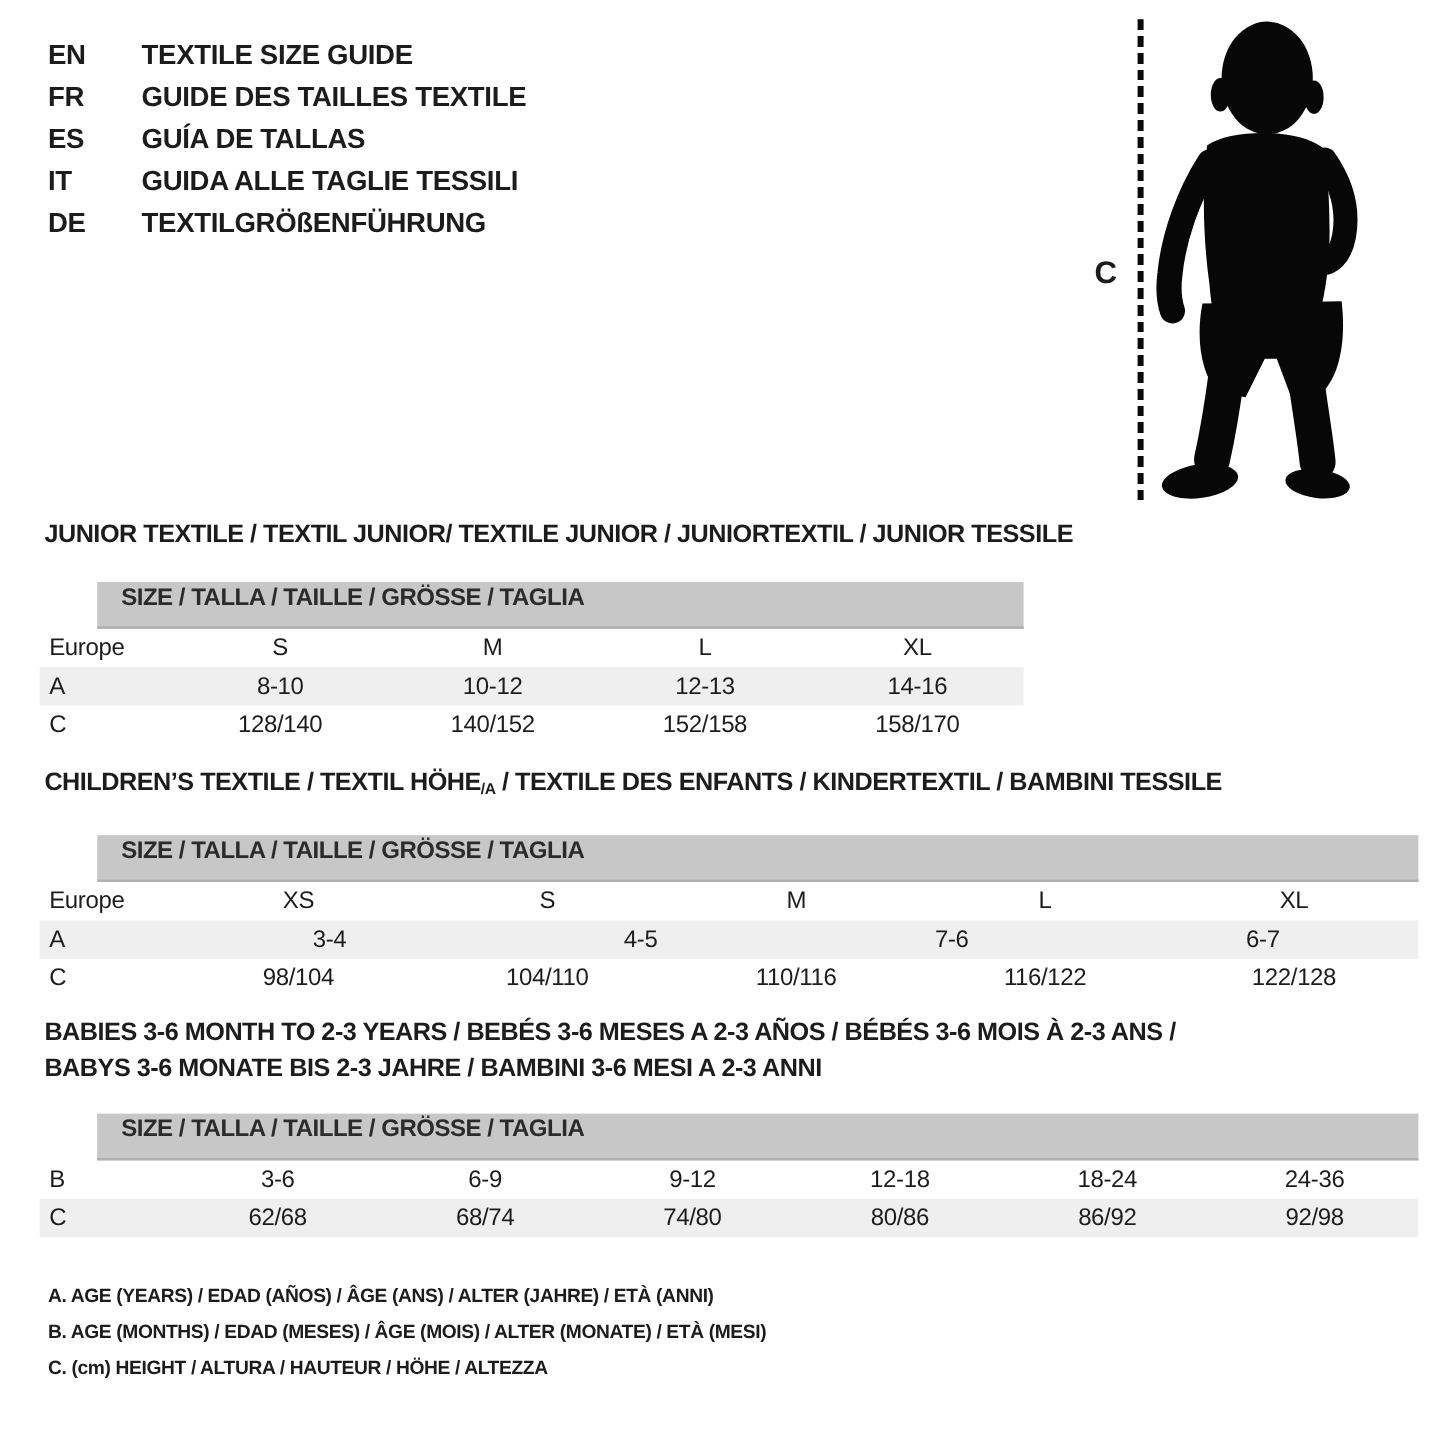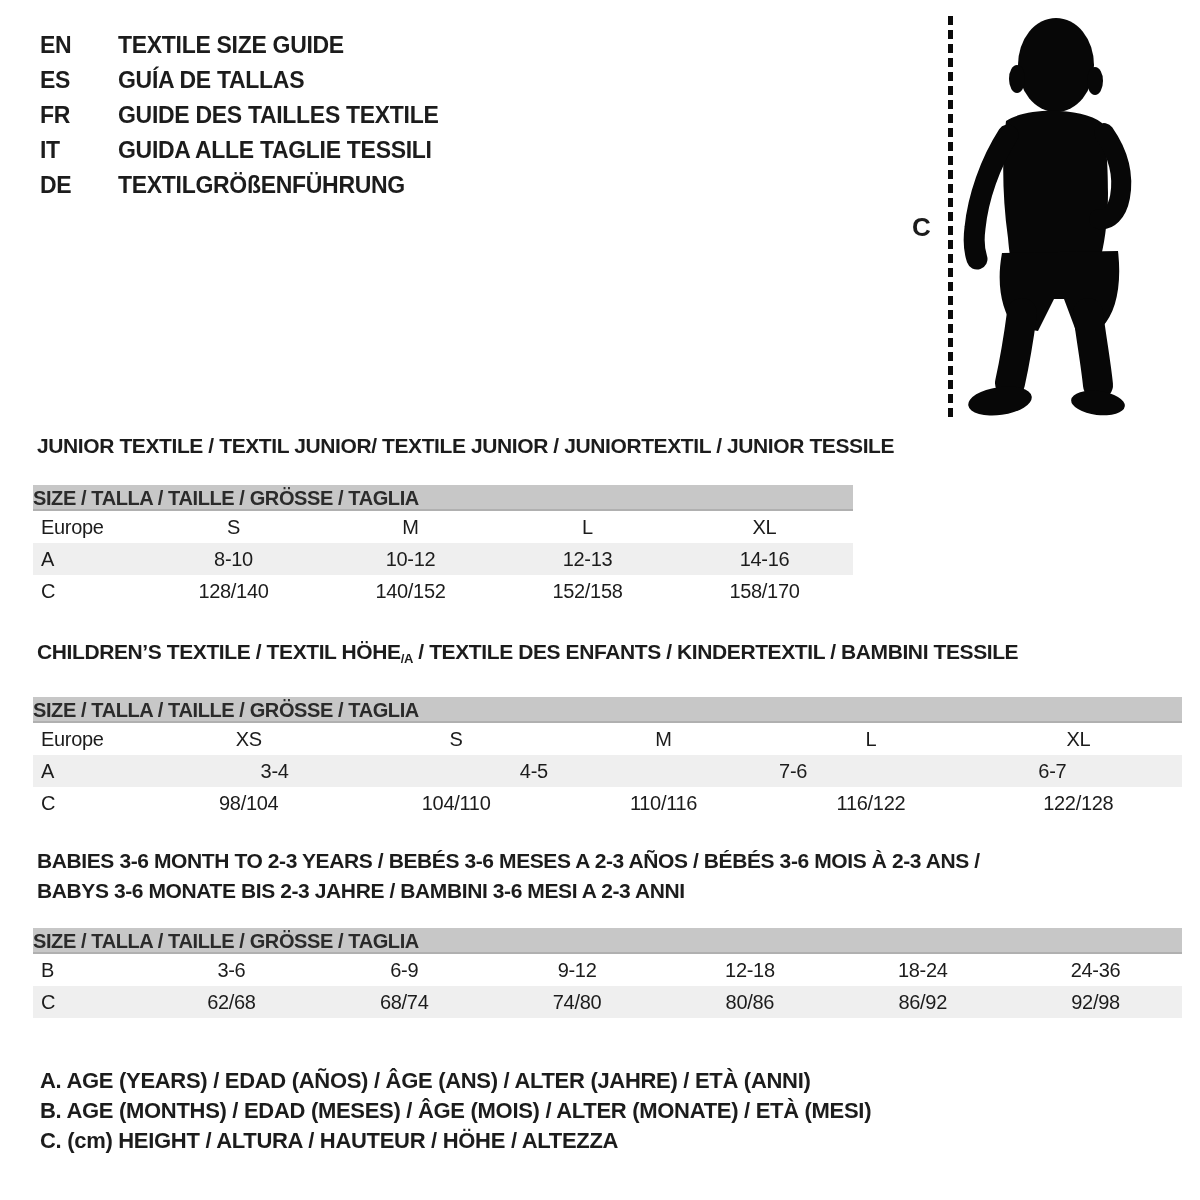--- a/index.html
+++ b/index.html
@@ -34,49 +34,50 @@
     line-height:24px; letter-spacing:-0.4px; white-space:nowrap;
   }
   #sec-babies .sec-heading { line-height:30px; }
   .sub-a { font-size:13px; vertical-align:-4px; letter-spacing:-0.4px; }
 
   .size-table { margin-top:27px; width:100%; }
   #sec-children .size-table { margin-top:26px; }
   #sec-babies .size-table { margin-top:22px; }
 
   .thead {
-    height:26px; line-height:27px; box-sizing:border-box;
+    height:39px; line-height:27px; box-sizing:border-box;
     background:#c7c7c7; border-bottom:2px solid #b0b0b0;
-    padding-left:0; font-size:20px; font-weight:bold; color:#2b2b2b;
+    padding-left:20px; font-size:20px; font-weight:bold; color:#2b2b2b;
     letter-spacing:-0.4px;
+    margin-left:48px;
   }
   .trow { display:flex; height:32px; line-height:32px; font-size:20px; letter-spacing:-0.3px;justify-content:space-between; }
   .trow.alt { background:#efefef; }
   .tlabel { width:112px; flex:0 0 112px; padding-left:8px; box-sizing:border-box; }
   .tcell { flex:1; text-align:center; }
 
   
   .legend { position:absolute; left:40px; top:1066px; }
-  .legend-line { font-size:22px; font-weight:bold; line-height:30px; letter-spacing:-0.3px; white-space:nowrap; }
+  .legend-line { font-size:16px; font-weight:bold; line-height:30px; letter-spacing:-0.3px; white-space:nowrap; }
 </style>
 </head>
 <body>
 
 <div class="langs">
   <div class="lang-row">
     <span class="lang-code">EN</span>
     <span class="lang-label">TEXTILE SIZE GUIDE</span>
   </div>
   <div class="lang-row">
+    <span class="lang-code">FR</span>
+    <span class="lang-label">GUIDE DES TAILLES TEXTILE</span>
+  </div>
+  <div class="lang-row">
     <span class="lang-code">ES</span>
     <span class="lang-label">GUÍA DE TALLAS</span>
-  </div>
-  <div class="lang-row">
-    <span class="lang-code">FR</span>
-    <span class="lang-label">GUIDE DES TAILLES TEXTILE</span>
   </div>
   <div class="lang-row">
     <span class="lang-code">IT</span>
     <span class="lang-label">GUIDA ALLE TAGLIE TESSILI</span>
   </div>
   <div class="lang-row">
     <span class="lang-code">DE</span>
     <span class="lang-label">TEXTILGRÖßENFÜHRUNG</span>
   </div>
 </div>

